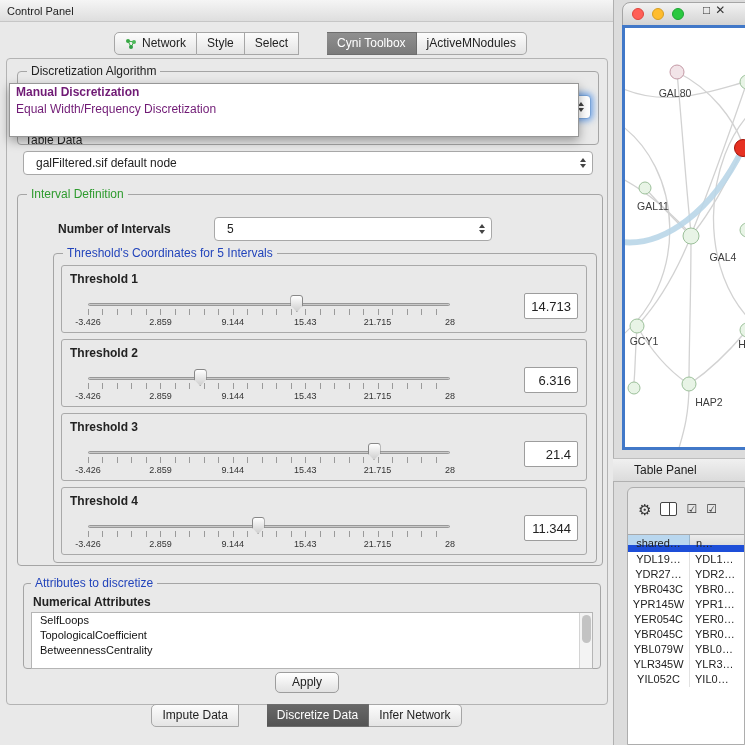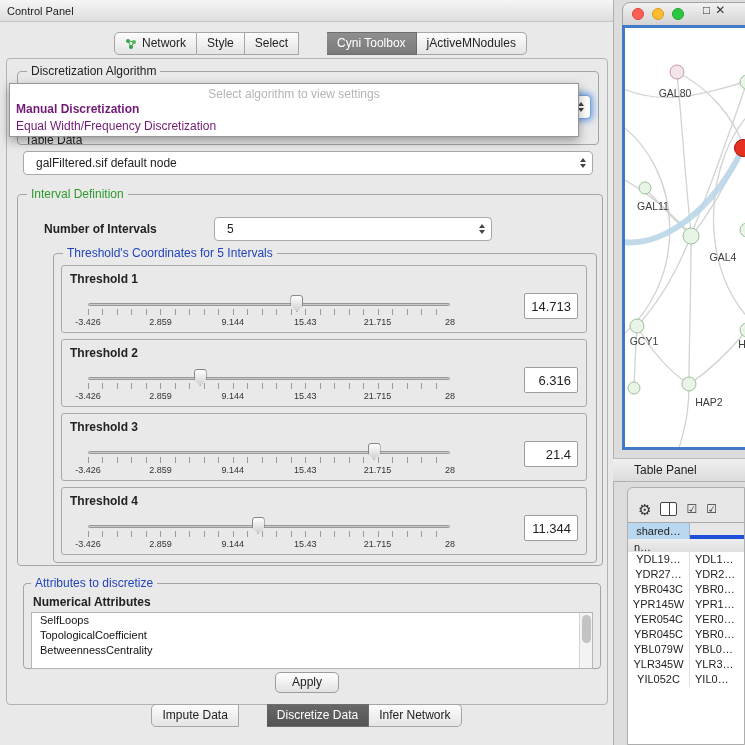--- a/index.html
+++ b/index.html
@@ -86,21 +86,21 @@
   
   .table-panel-bar{position:absolute;left:613px;top:458px;width:132px;height:24px;background:linear-gradient(#f0f0f0,#dbdbdb);
                    border-top:1px solid #bdbdbd;border-bottom:1px solid #b0b0b0;font-size:12px;line-height:23px;padding-left:21px;box-sizing:border-box;}
   .table-window{position:absolute;left:627px;top:487px;width:118px;height:258px;background:#e6e6e6;
                 border:1px solid #adadad;border-radius:6px 0 0 0;overflow:hidden;box-sizing:border-box;}
   .table-toolbar{position:absolute;left:0;top:0;width:100%;height:42px;display:flex;align-items:center;gap:9px;padding-left:10px;box-sizing:border-box;}
   .gear{font-size:15px;color:#333;line-height:1;}
   .columns-icon{width:15px;height:12px;border:1.5px solid #444;border-radius:2px;position:relative;background:#fff;}
   .columns-icon::after{content:"";position:absolute;left:50%;top:0;bottom:0;width:1.5px;background:#444;}
   .checkbox-glyph{font-size:12px;color:#333;line-height:1;}
-  .table-header{position:absolute;left:0;top:34px;width:100%;height:18px;display:flex;border-top:1px solid #a9a9a9;border-bottom:5px solid #1d4ed8;font-size:11px;box-sizing:border-box;flex-direction:column;}
+  .table-header{position:absolute;left:0;top:46px;width:100%;height:18px;display:flex;border-top:1px solid #a9a9a9;border-bottom:7px solid #1d4ed8;font-size:11px;box-sizing:border-box;}
   .th1{width:62px;background:#b9d7ef;border-right:1px solid #9ab6cc;text-align:center;line-height:16px;box-sizing:border-box;}
   .th2{flex:1;background:linear-gradient(#ededed,#dcdcdc);text-align:left;padding-left:6px;line-height:16px;}
   .table-body{position:absolute;left:0;top:64px;right:0;bottom:0;background:#fff;}
   .trow{display:flex;height:15px;font-size:11px;line-height:15px;}
   .tc1{width:62px;text-align:center;border-right:1px solid #e2e2e2;box-sizing:border-box;white-space:nowrap;overflow:hidden;}
   .tc2{flex:1;padding-left:5px;white-space:nowrap;overflow:hidden;}
 </style>
 </head>
 <body>
 
@@ -144,38 +144,37 @@
       <div class="group-title" style="left:20px;top:5px;">Discretization Algorithm</div>
       <div class="combo focus-ring" style="left:18px;top:36px;width:566px;">
         <span></span>
         <span class="stepper">
             <span class="tri-up"></span>
             <span class="tri-down"></span>
           </span>
       </div>
 
       <div class="popup">
-        <div class="popup-hint">Select algorithm to view settings</div>
         <div class="popup-option bold">Manual Discretization</div>
         <div class="popup-option">Equal Width/Frequency Discretization</div>
       </div>
 
       <div class="plain-label" style="left:18px;top:74px;">Table Data</div>
       <div class="combo" style="left:16px;top:92px;width:570px;">
         <span>galFiltered.sif default node</span>
         <span class="stepper">
             <span class="tri-up"></span>
             <span class="tri-down"></span>
           </span>
       </div>
 
       <div class="group" style="left:10px;top:135px;width:584px;height:370px;"></div>
       <div class="group-title green-title" style="left:20px;top:128px;">Interval Definition</div>
 
-      <div class="plain-label bold" style="left:37px;top:163px;">Number of Intervals</div>
+      <div class="plain-label bold" style="left:51px;top:163px;">Number of Intervals</div>
       <div class="combo" style="left:207px;top:158px;width:278px;">
         <span>5</span>
         <span class="stepper">
             <span class="tri-up"></span>
             <span class="tri-down"></span>
           </span>
       </div>
 
       <div class="group" style="left:46px;top:194px;width:542px;height:308px;"></div>
       <div class="group-title blue-title" style="left:56px;top:187px;">Threshold's Coordinates for 5 Intervals</div>

